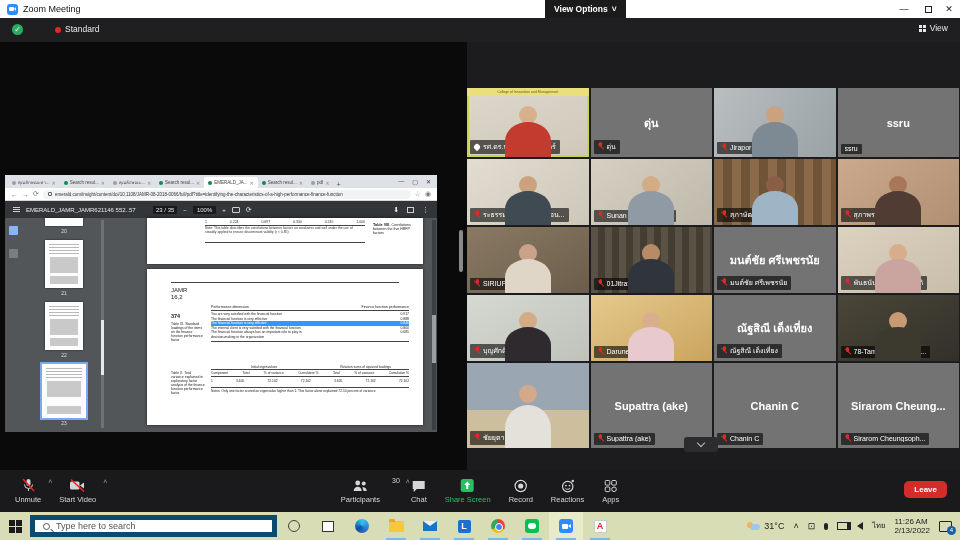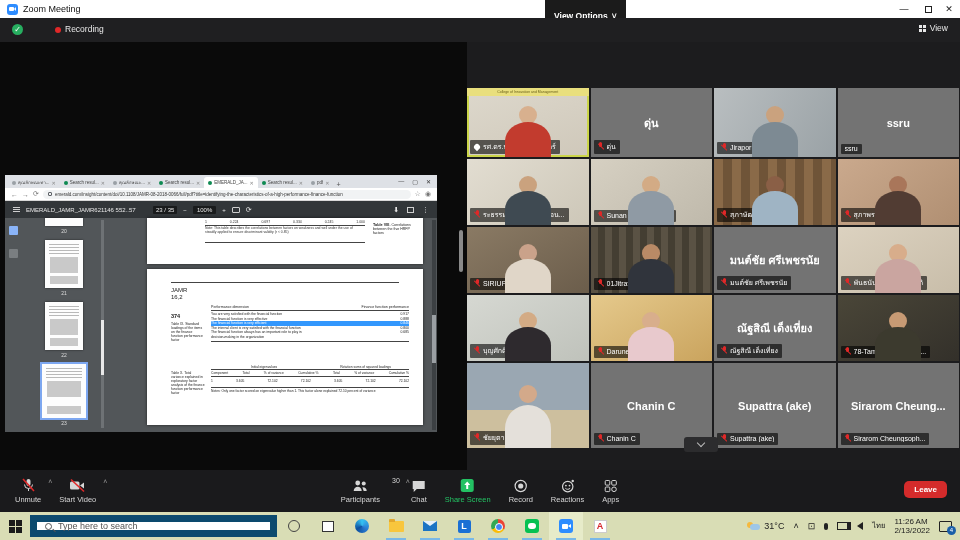--- a/index.html
+++ b/index.html
@@ -6,21 +6,21 @@
   html,body { width:960px; height:540px; background:#000; font-family:"Liberation Sans",sans-serif; }
   #screen { position:relative; width:960px; height:540px; overflow:hidden; background:#1c1c1e; }
 
   
   .titlebar { position:absolute; left:0; top:0; width:960px; height:18px; background:#fff; display:flex; align-items:center; }
   .zoomapp { width:11px; height:11px; margin:0 5px 0 7px; border-radius:3px; background:#2d8cff; position:relative; }
   .zoomapp::before { content:""; position:absolute; left:2px; top:3.5px; width:4.5px; height:4px; background:#fff; border-radius:1px; }
   .zoomapp::after { content:""; position:absolute; left:7px; top:3.5px; border-top:2px solid transparent; border-bottom:2px solid transparent; border-right:2.5px solid #fff; }
   .titlebar .wtitle { font-size:9px; color:#111; }
   .banner { position:absolute; left:331px; top:0; height:18px; padding:0 8px; background:#17a94b; color:#fff; font-size:8.5px; display:flex; align-items:center; font-weight:bold; }
-  .viewopts { position:absolute; left:545px; top:0; height:18px; padding:16px 9px; background:#1b1b1b; color:#fff; font-size:8.5px; display:flex; align-items:center; gap:4px; font-weight:bold; }
+  .viewopts { position:absolute; left:545px; top:0; height:18px; padding:2px 9px; background:#1b1b1b; color:#fff; font-size:8.5px; display:flex; align-items:center; gap:4px; font-weight:bold; }
   .wctrl { position:absolute; top:0; height:18px; width:22px; display:flex; align-items:center; justify-content:center; color:#222; font-size:9px; }
   .wmin{left:893px}.wmax{left:917px}.wclose{left:938px}
   .maxbox{width:7px;height:7px;border:1px solid #222}
 
   
   .statusrow { position:absolute; left:0; top:18px; width:960px; height:24px; background:#1f1f21; }
   .shield { position:absolute; left:12px; top:6px; width:11px; height:11px; border-radius:50%; background:#27ae60; color:#fff; font-size:8px; text-align:center; line-height:11px; }
   .recdot { position:absolute; left:55px; top:9px; width:6px; height:6px; border-radius:50%; background:#e02828; }
   .rectext { position:absolute; left:65px; top:6px; color:#e8e8e8; font-size:8.5px; }
   .viewbtn { position:absolute; right:12px; top:5px; display:flex; gap:4px; align-items:center; color:#e8e8e8; font-size:8.5px; }
@@ -124,21 +124,21 @@
   .grp-left { display:flex; margin-left:6px; }
   .grp-center { display:flex; position:absolute; left:50%; transform:translateX(-50%); }
   .sharelbl { color:#23c163 !important; }
   .leavebtn { position:absolute; right:13px; top:11px; background:#d42b2b; color:#fff; font-size:8px; padding:4px 10px; border-radius:5px; font-weight:bold; }
 
   
   .taskbar { position:absolute; left:0; top:512px; width:960px; height:28px; background:#d9ddb5; display:flex; align-items:center; }
   .startbtn { width:30px; height:28px; display:flex; align-items:center; justify-content:center; }
   .winlogo { display:grid; grid-template-columns:6px 6px; gap:1px; transform:none; }
   .winlogo i { width:6px; height:6px; background:#1b1b1b; }
-  .searchbox { width:247px; height:22px; background:#fff; border:7px solid #0c4a6e; display:flex; align-items:center; gap:6px; padding:0 8px; }
+  .searchbox { width:247px; height:22px; background:#fff; border:5px solid #0c4a6e; display:flex; align-items:center; gap:6px; padding:0 8px; }
   .sglyph { width:7px; height:7px; border:1.4px solid #555; border-radius:50%; position:relative; flex:none; }
   .sglyph::after { content:""; position:absolute; left:6px; top:6px; width:4px; height:1.4px; background:#555; transform:rotate(45deg); }
   .searchbox span { font-size:9px; color:#555; }
   .tbic { width:34px; height:28px; display:flex; align-items:center; justify-content:center; position:relative; }
   .tbic.run::after { content:""; position:absolute; bottom:0; left:7px; right:7px; height:2px; background:#79b8e8; }
   .tbic.activeapp { background:#e7ebc9; }
   .cortana { width:12px; height:12px; border:1.6px solid #444; border-radius:50%; }
   .taskview { width:12px; height:11px; border:1.4px solid #333; background:#fdfdfd; }
   .edgeic { width:14px; height:14px; border-radius:50%; background:conic-gradient(#35c3f3,#2b7cd3,#0d4f9e,#35c3f3); }
   .folderic { width:15px; height:11px; background:#f8c63d; border-radius:1px; position:relative; }
@@ -199,21 +199,21 @@
     <div class="wctrl wmin">—</div>
     <div class="wctrl wmax">
         <span class="maxbox"></span>
       </div>
     <div class="wctrl wclose">✕</div>
   </div>
 
   <div class="statusrow">
     <div class="shield">✓</div>
     <div class="recdot"></div>
-    <div class="rectext">Recording</div>
+    <div class="rectext">Standard</div>
     <div class="viewbtn">
       <span class="gridglyph">
           <i></i>
           <i></i>
           <i></i>
           <i></i>
         </span>
       <span>View</span>
     </div>
   </div>
@@ -524,31 +524,31 @@
           <span>78-Tammasarit Junjur...</span>
         </div>
       </div>
       <div class="tile vid p16">
         <div class="chip">
           <span class="micoff"></span>
           <span>ชัยยุตา</span>
         </div>
       </div>
       <div class="tile">
+        <div class="center">Supattra (ake)</div>
+        <div class="chip">
+          <span class="micoff"></span>
+          <span>Supattra (ake)</span>
+        </div>
+      </div>
+      <div class="tile">
         <div class="center">Chanin C</div>
         <div class="chip">
           <span class="micoff"></span>
           <span>Chanin C</span>
-        </div>
-      </div>
-      <div class="tile">
-        <div class="center">Supattra (ake)</div>
-        <div class="chip">
-          <span class="micoff"></span>
-          <span>Supattra (ake)</span>
         </div>
       </div>
       <div class="tile">
         <div class="center">Sirarom  Cheung...</div>
         <div class="chip">
           <span class="micoff"></span>
           <span>Sirarom Cheungsoph...</span>
         </div>
       </div>
     </div>

